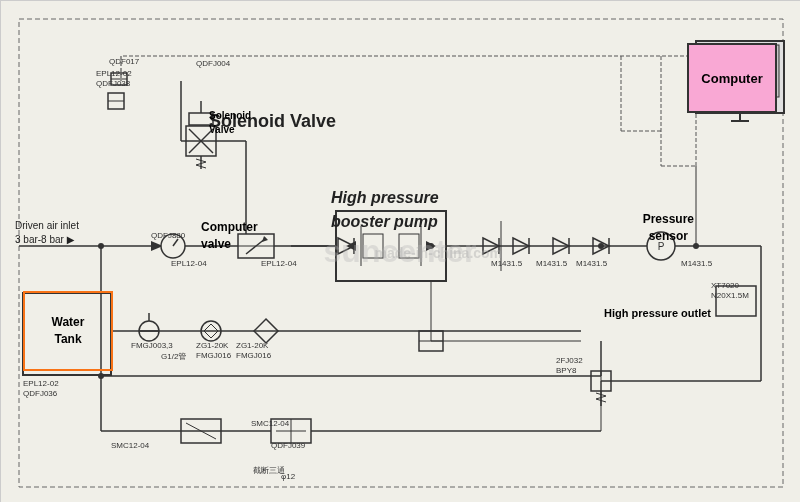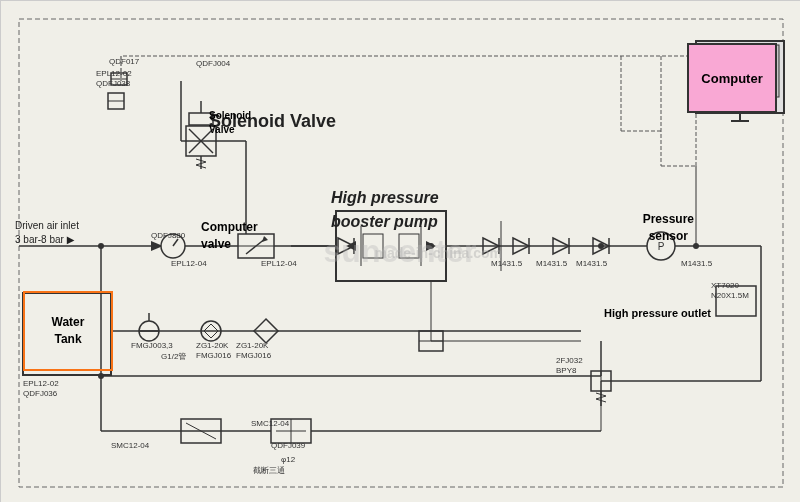--- a/index.html
+++ b/index.html
@@ -364,16 +364,16 @@
   <div class="comp-label" style="left:22px; top:388px;">QDFJ036</div>
   <div class="comp-label" style="left:110px; top:440px;">SMC12-04</div>
   <div class="comp-label" style="left:250px; top:418px;">SMC12-04</div>
   <div class="comp-label" style="left:270px; top:440px;">QDFJ039</div>
   <div class="comp-label" style="left:680px; top:258px;">M1431.5</div>
   <div class="comp-label" style="left:710px; top:280px;">XT7020</div>
   <div class="comp-label" style="left:710px; top:290px;">N20X1.5M</div>
   <div class="comp-label" style="left:555px; top:355px;">2FJ032</div>
   <div class="comp-label" style="left:555px; top:365px;">BPY8</div>
 
-  <div class="comp-label" style="left:280px; top:454px;">φ12</div>
+  <div class="comp-label" style="left:280px; top:471px;">φ12</div>
   <div class="comp-label" style="left:252px; top:464px;">截断三通</div>
 
 </div>
 
 </body></html>

